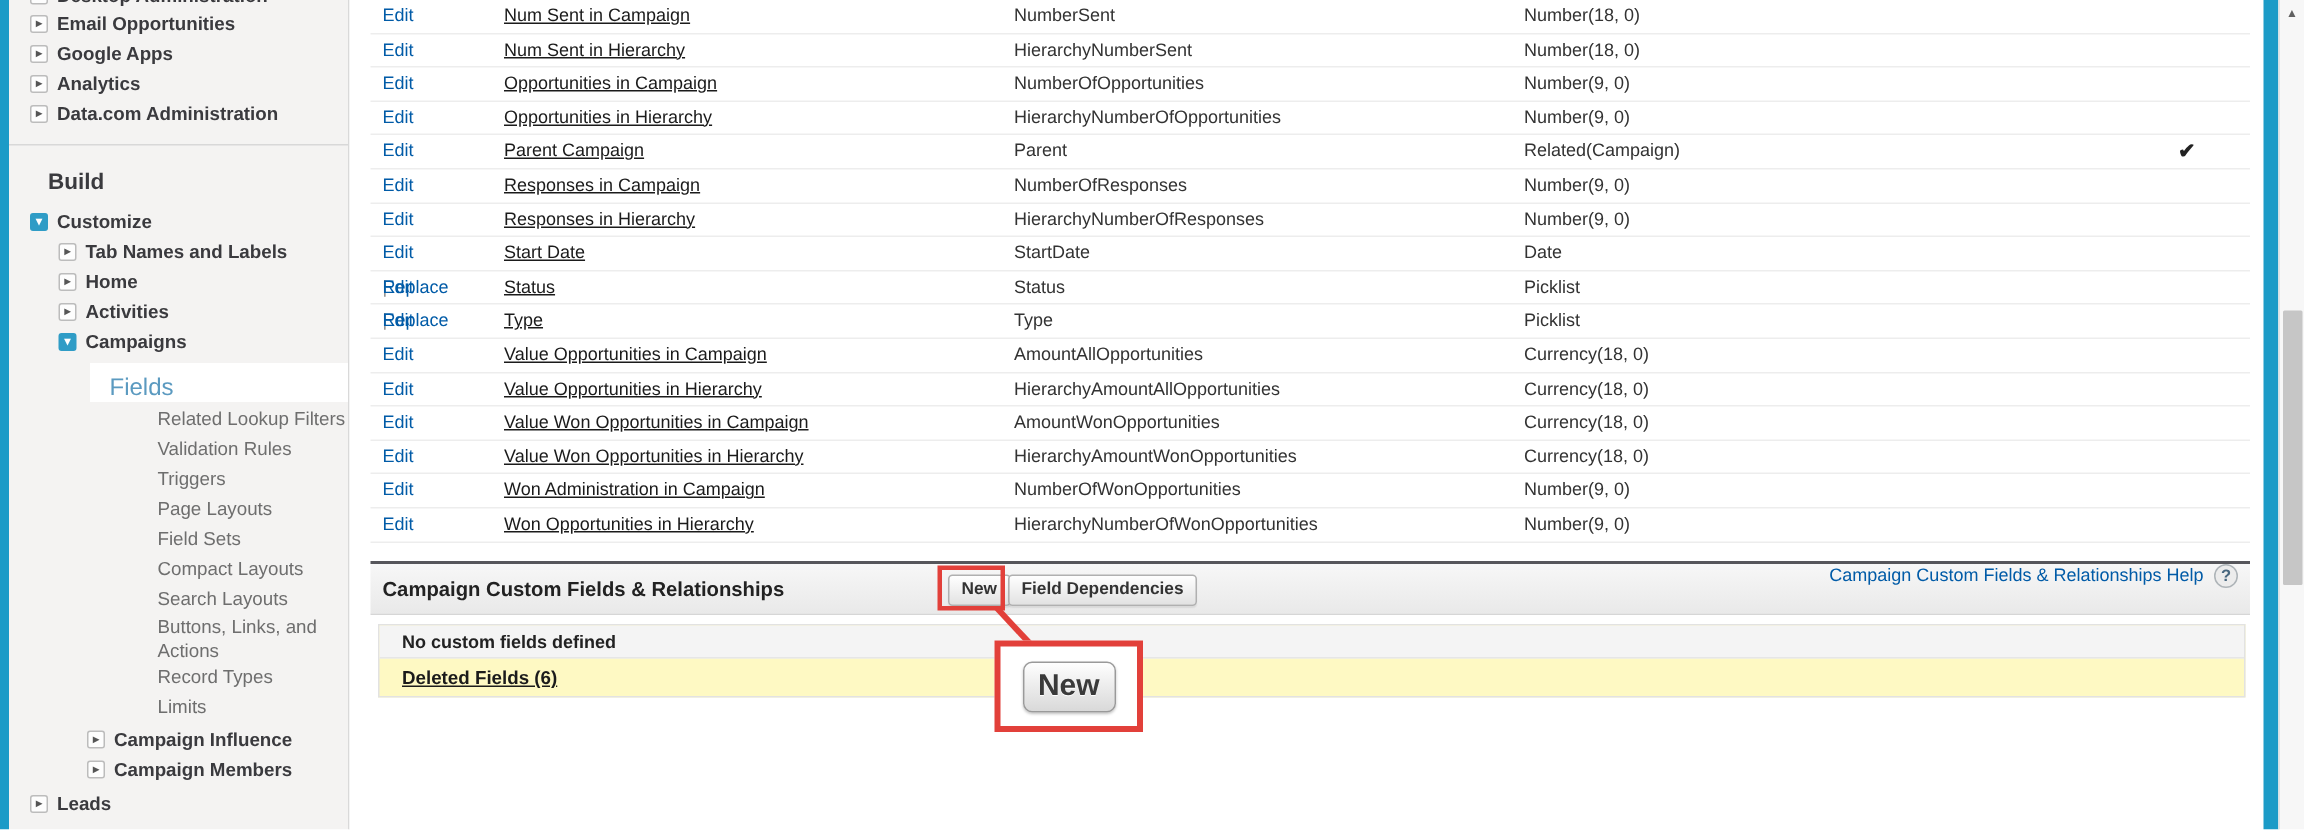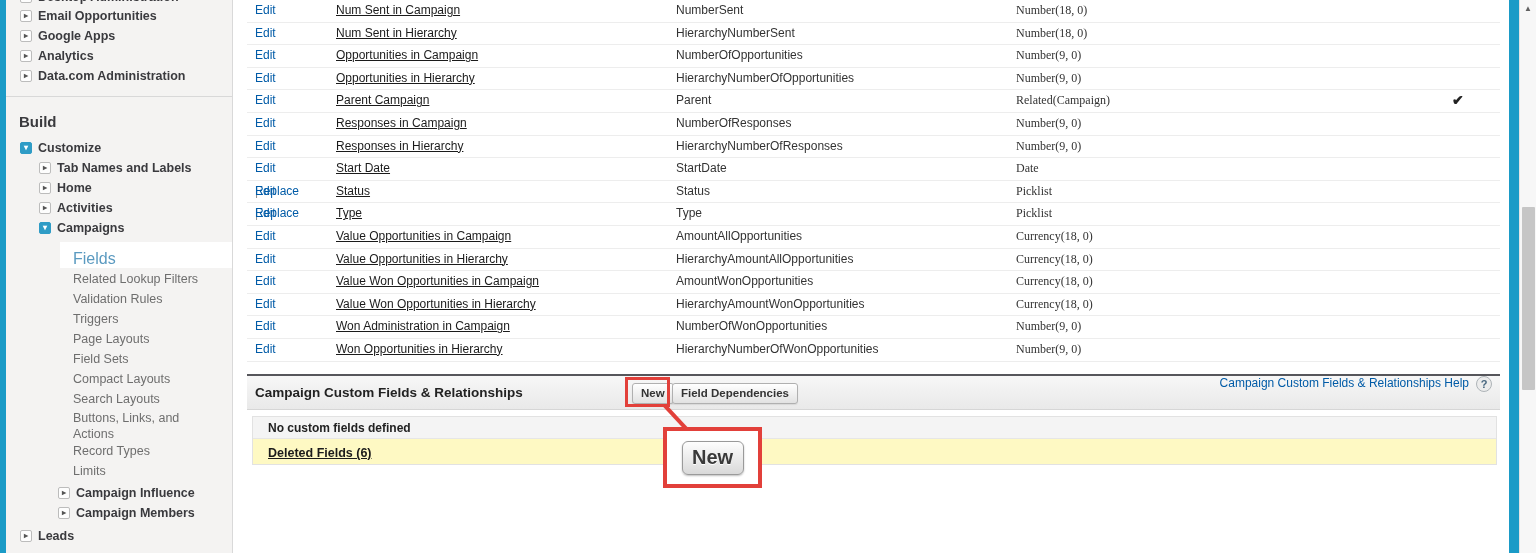--- a/index.html
+++ b/index.html
@@ -17,41 +17,41 @@
   .sb-clip { height:6px; overflow:hidden; }
   .sb-clip .sb-row { margin-top:-13px; }
   .sb-row { display:flex; align-items:center; height:20px; padding-left:14px;
     font-size:12.5px; font-weight:bold; color:#3a3a3e; white-space:nowrap; }
   .arw { display:inline-flex; align-items:center; justify-content:center;
     width:12px; height:12px; border-radius:2px; margin-right:6px; flex:none;
     font-size:8px; line-height:1; }
   .arw.c { background:#fdfdfd; border:1px solid #bcbcbc; color:#555; }
   .arw.e { background:#2f9cc6; border:1px solid #2f9cc6; color:#fff; }
   .sb-div { height:1px; background:#d8d8d8; margin:10px 0 0 0; }
-  .build-title { padding:16px 0 8px 13px; font-size:15px; font-weight:bold; color:#3a3a3e; }
+  .build-title { padding:16px 0 8px 26px; font-size:15px; font-weight:bold; color:#3a3a3e; }
   .lvl2 { padding-left:33px; }
   .lvl2b { padding-left:52px; }
   .sel-row { margin-top:4px; height:26px; display:flex; align-items:flex-end;
     background:#fff; margin-left:54px; padding-left:13px;
     font-size:16px; color:#5b9ac0; cursor:pointer; }
-  .leaves { margin-top:1px; }
+  .leaves { margin-top:1px;margin-left:32px; }
   .leaf { display:block; height:20px; line-height:20px; padding-left:67px;
     font-size:12.5px; color:#6e6e6e; white-space:nowrap; cursor:pointer; }
   .leaf.wrap2 { height:32px; line-height:16px; padding-top:1px; white-space:normal; width:190px; }
   .mt2 { margin-top:2px; } .mt3 { margin-top:3px; }
 
   
   .main { position:absolute; left:233px; top:0; width:1276px; height:553px; background:#fff; }
   .tbl { position:absolute; left:14px; top:0; width:1253px; }
   .t-row { position:relative; height:22.6px; border-bottom:1px solid #ededed; font-size:12px; }
   .t-row span { position:absolute; top:0; line-height:21.6px; white-space:nowrap; }
   .c-act { left:8px; }
   .c-lbl { left:89px; }
   .c-api { left:429px; color:#333; }
-  .c-typ { left:769px; color:#333;font-family:Liberation Serif, serif; }
+  .c-typ { left:769px; color:#333; }
   .c-idx { left:1205px; color:#222; font-size:14px; font-weight:bold; }
   .blnk { color:#015ba7; cursor:pointer; }
   .sep  { color:#888; }
   .dlnk { color:#1b1b1b; text-decoration:underline; cursor:pointer; }
 
   
   .section { position:absolute; left:14px; top:374px; width:1253px; }
   .sec-head { position:relative; height:36px; border-top:2px solid #56565b;
     background:linear-gradient(#f7f7f7,#e9e9e9); border-bottom:1px solid #d6d6d6; }
   .sec-title { position:absolute; left:8px; top:0; line-height:34px;

